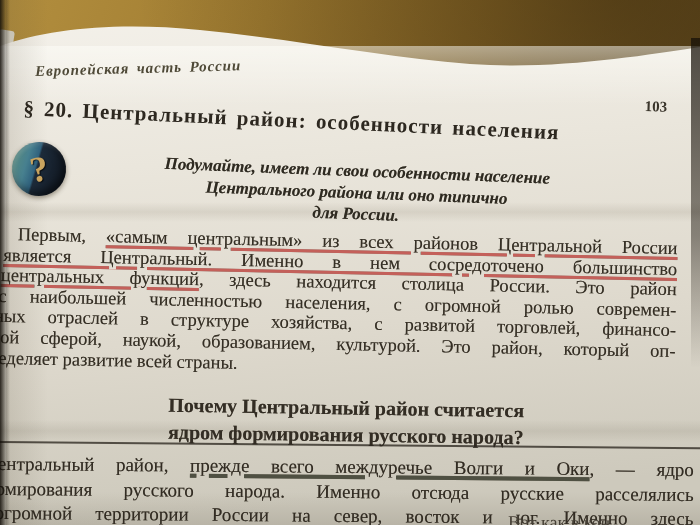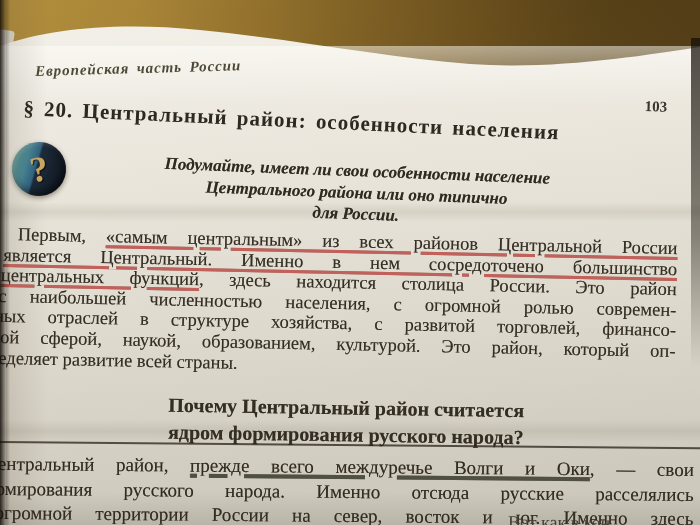--- a/index.html
+++ b/index.html
@@ -109,21 +109,21 @@
       <div class="tline" style="margin-left: -12px;"><span>ределяет развитие всей страны.</span></div>
     </div>
 
   <div class="txt q-heading">
       <div class="tline"><span>Почему Центральный район считается</span></div>
       <div class="tline"><span>ядром формирования русского народа?</span></div>
     </div>
   <div class="rule"></div>
 
   <div class="txt para2">
-      <div class="tline just" style="margin-left: 0px;"><span>ентральный район, </span><span class="u-dark">прежде всего междуречье Волги и Оки</span><span>, — свои</span></div>
+      <div class="tline just" style="margin-left: 0px;"><span>ентральный район, </span><span class="u-dark">прежде всего междуречье Волги и Оки</span><span>, — ядро</span></div>
       <div class="tline just" style="margin-left: -2px;"><span>рмирования русского народа. Именно отсюда русские расселялись</span></div>
       <div class="tline just" style="margin-left: -3px;"><span>огромной территории России на север, восток и юг. Именно здесь</span></div>
     </div>
   <div class="txt partial-line">Вот как в кон</div>
 
   <div class="strip-left"></div>
   <div class="strip-right"></div>
 </div>
 
 </body></html>

